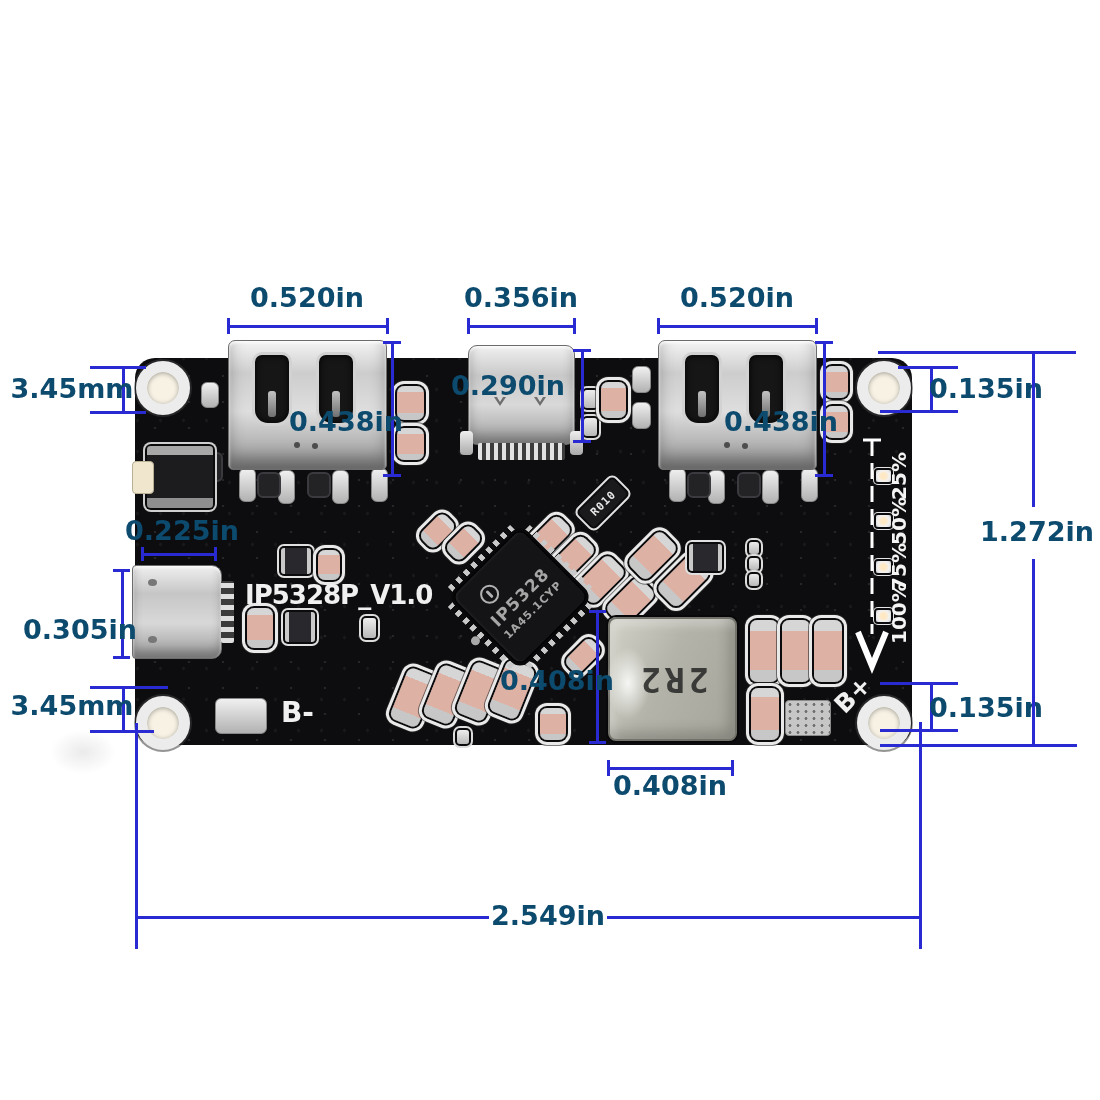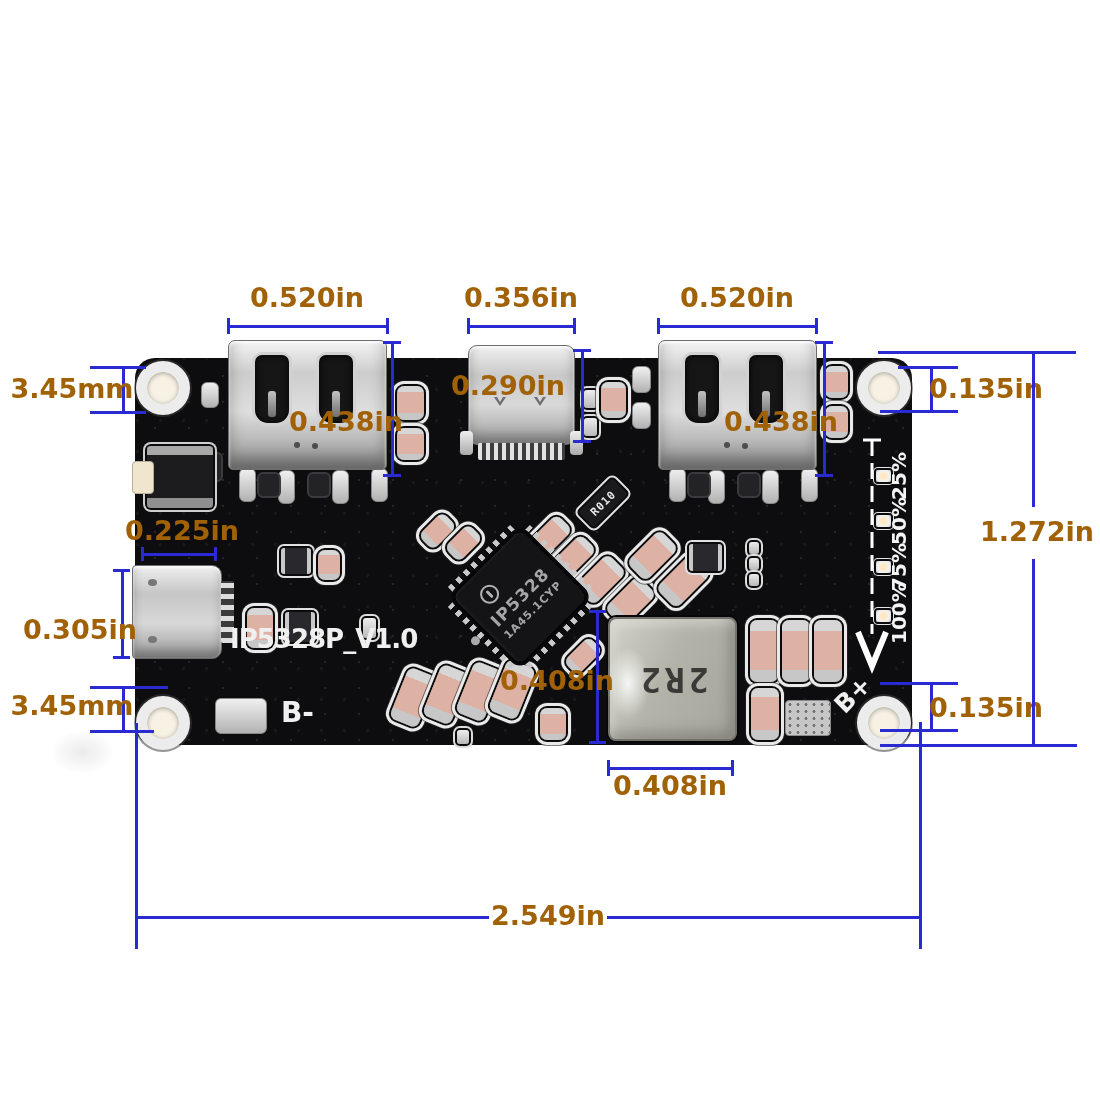--- a/index.html
+++ b/index.html
@@ -96,29 +96,29 @@
   .inductor{position:absolute;left:473px;top:259px;width:129px;height:124px;z-index:2;
         background:linear-gradient(115deg,#d1d1c7 0%,#b3b3a9 45%,#a5a59b 100%);
         border:2px solid #72726a;border-radius:8px;display:flex;align-items:center;justify-content:center;
         box-shadow:inset -5px -7px 14px rgba(0,0,0,.20), inset 4px 6px 10px rgba(255,255,255,.35), 0 0 0 2px #08080a;}
   .inductor::before{content:"";position:absolute;left:-4px;top:28px;width:44px;height:72px;
         background:radial-gradient(closest-side,rgba(255,255,255,.85),rgba(255,255,255,0));}
   .inductor .mark{transform:rotate(180deg);font:bold 33px "DejaVu Sans Mono","Liberation Mono",monospace;
         letter-spacing:4px;color:#202020;opacity:.82;}
   
   .silk{position:absolute;color:#f0f0f0;white-space:nowrap;z-index:3;}
-  .silk-title{left:95px;top:222px;font:bold 26px "DejaVu Sans","Liberation Sans",sans-serif;letter-spacing:-1px;margin-top:44px;}
+  .silk-title{left:110px;top:222px;font:bold 26px "DejaVu Sans","Liberation Sans",sans-serif;letter-spacing:-1px;}
   .bminus{left:146px;top:338px;font:bold 28px "DejaVu Sans","Liberation Sans",sans-serif;}
   .bplus{left:698px;top:322px;font:bold 25px "DejaVu Sans","Liberation Sans",sans-serif;transform:rotate(-45deg);}
   .led-arrow{position:absolute;z-index:3;}
   
   .anno{position:absolute;inset:0;z-index:5;pointer-events:none;}
   .dh{position:absolute;height:3px;background:#2a2ad2;}
   .dv{position:absolute;width:3px;background:#2a2ad2;}
-  .dlabel{position:absolute;color:#a16207;font:bold 27px "DejaVu Sans","Liberation Sans",sans-serif;
+  .dlabel{position:absolute;color:#0c4a6e;font:bold 27px "DejaVu Sans","Liberation Sans",sans-serif;
           white-space:nowrap;transform:translateX(-50%);line-height:28px;}
   .wm{position:absolute;left:50px;top:730px;width:66px;height:44px;border-radius:50%;
       background:radial-gradient(closest-side,rgba(110,110,110,.14),rgba(110,110,110,0));}
 </style>
 </head>
 <body>
 
 <div class="canvas">
 
   <div class="wm"></div>

